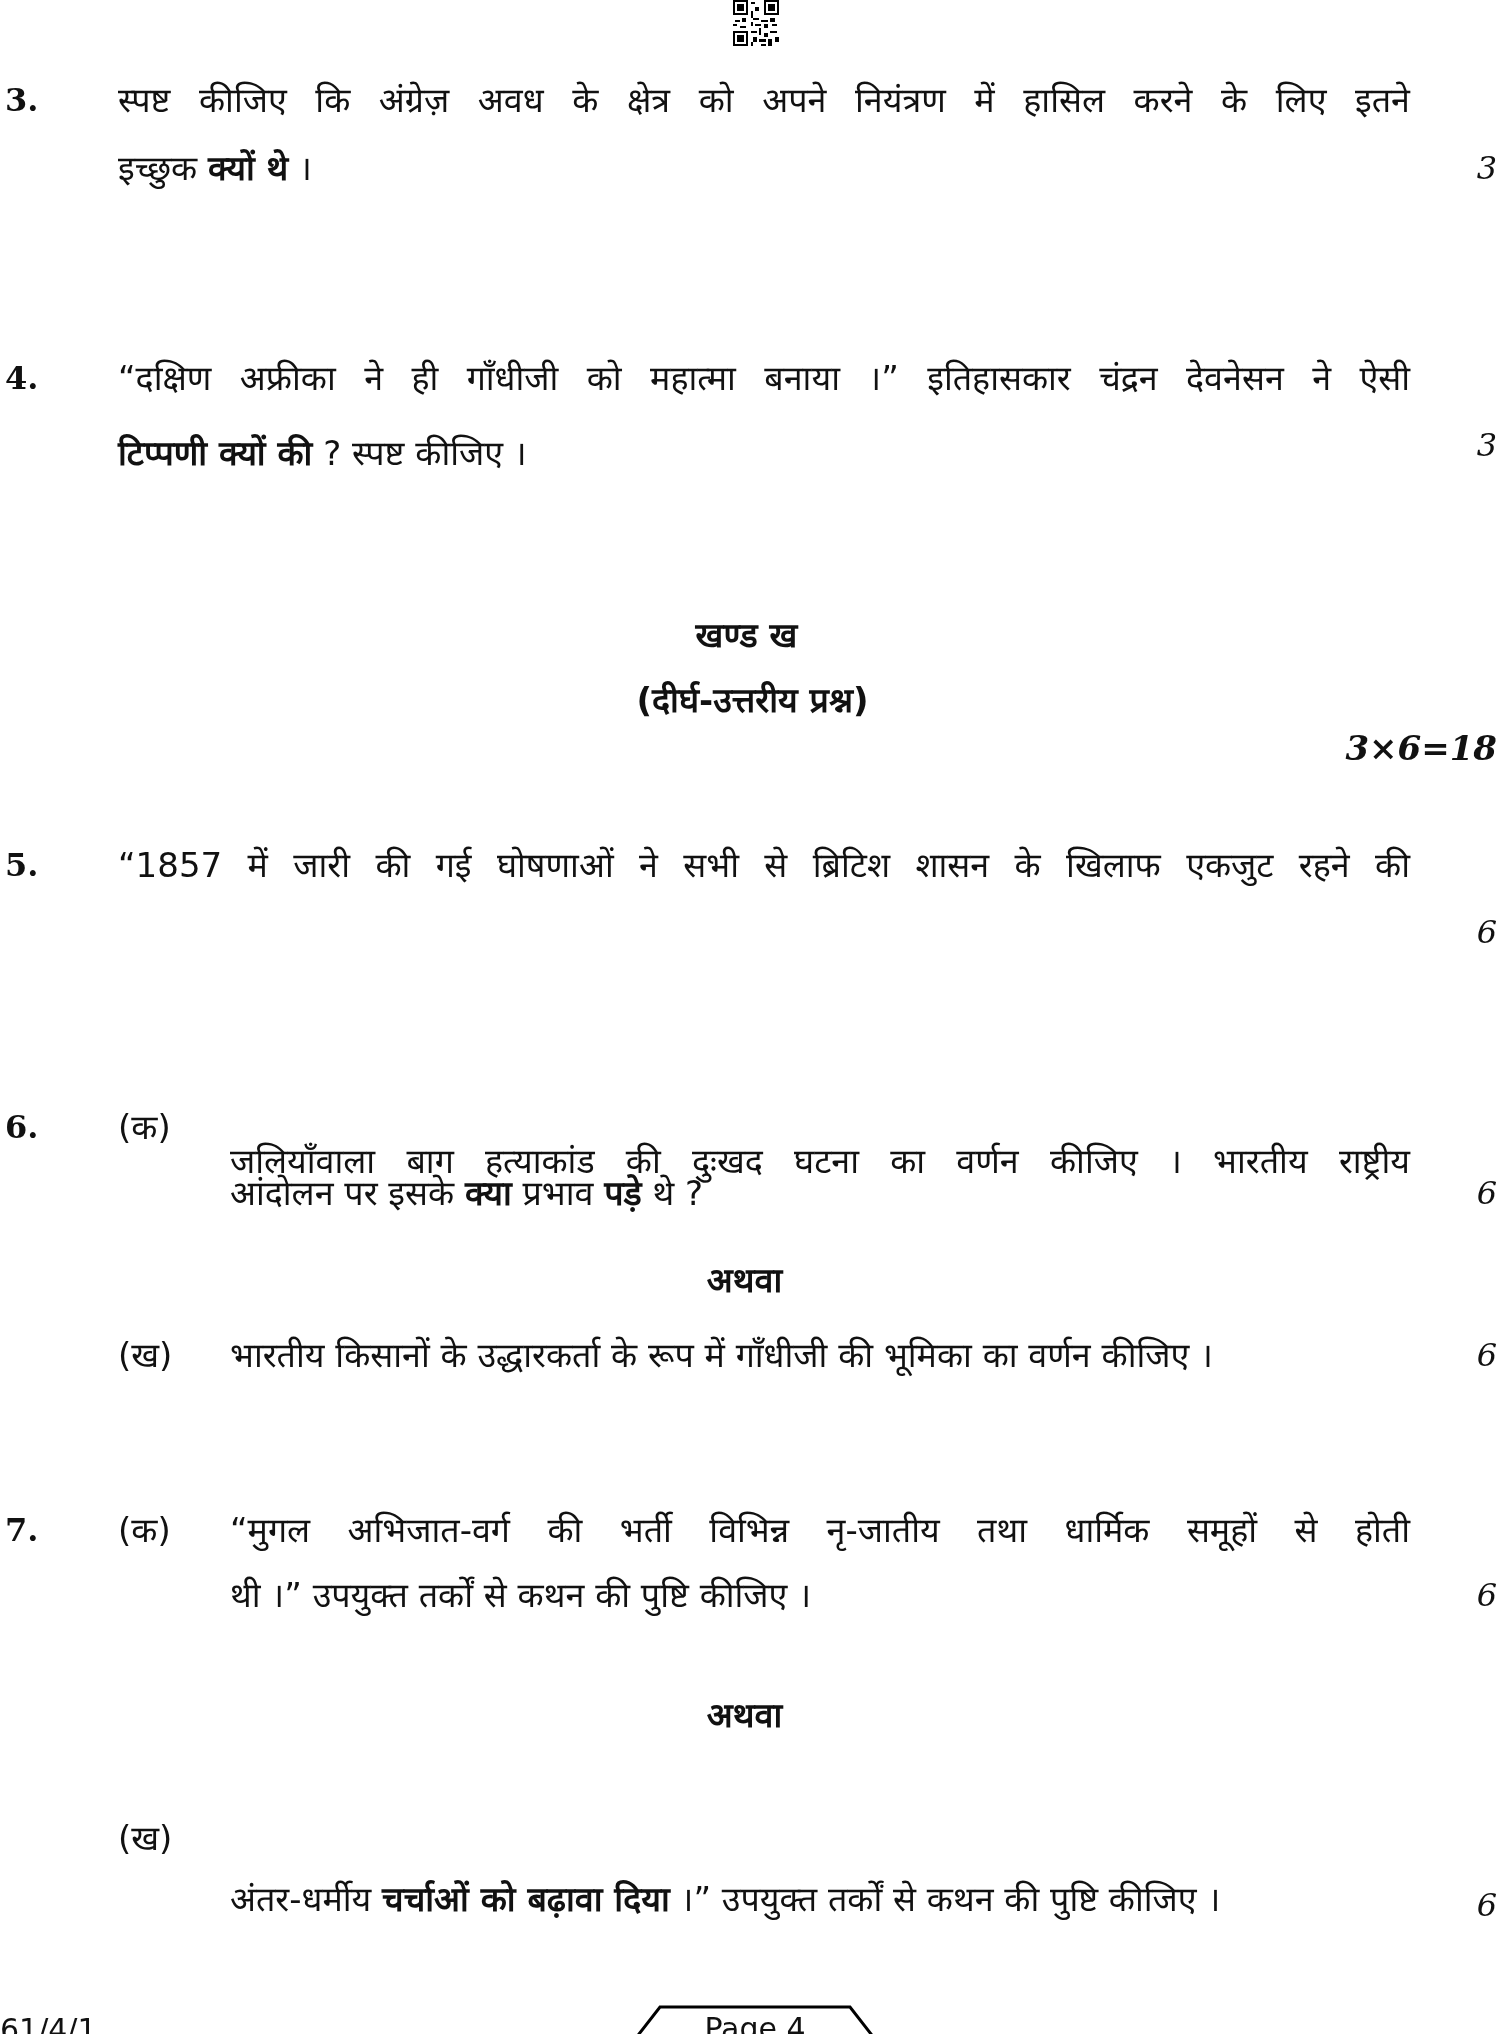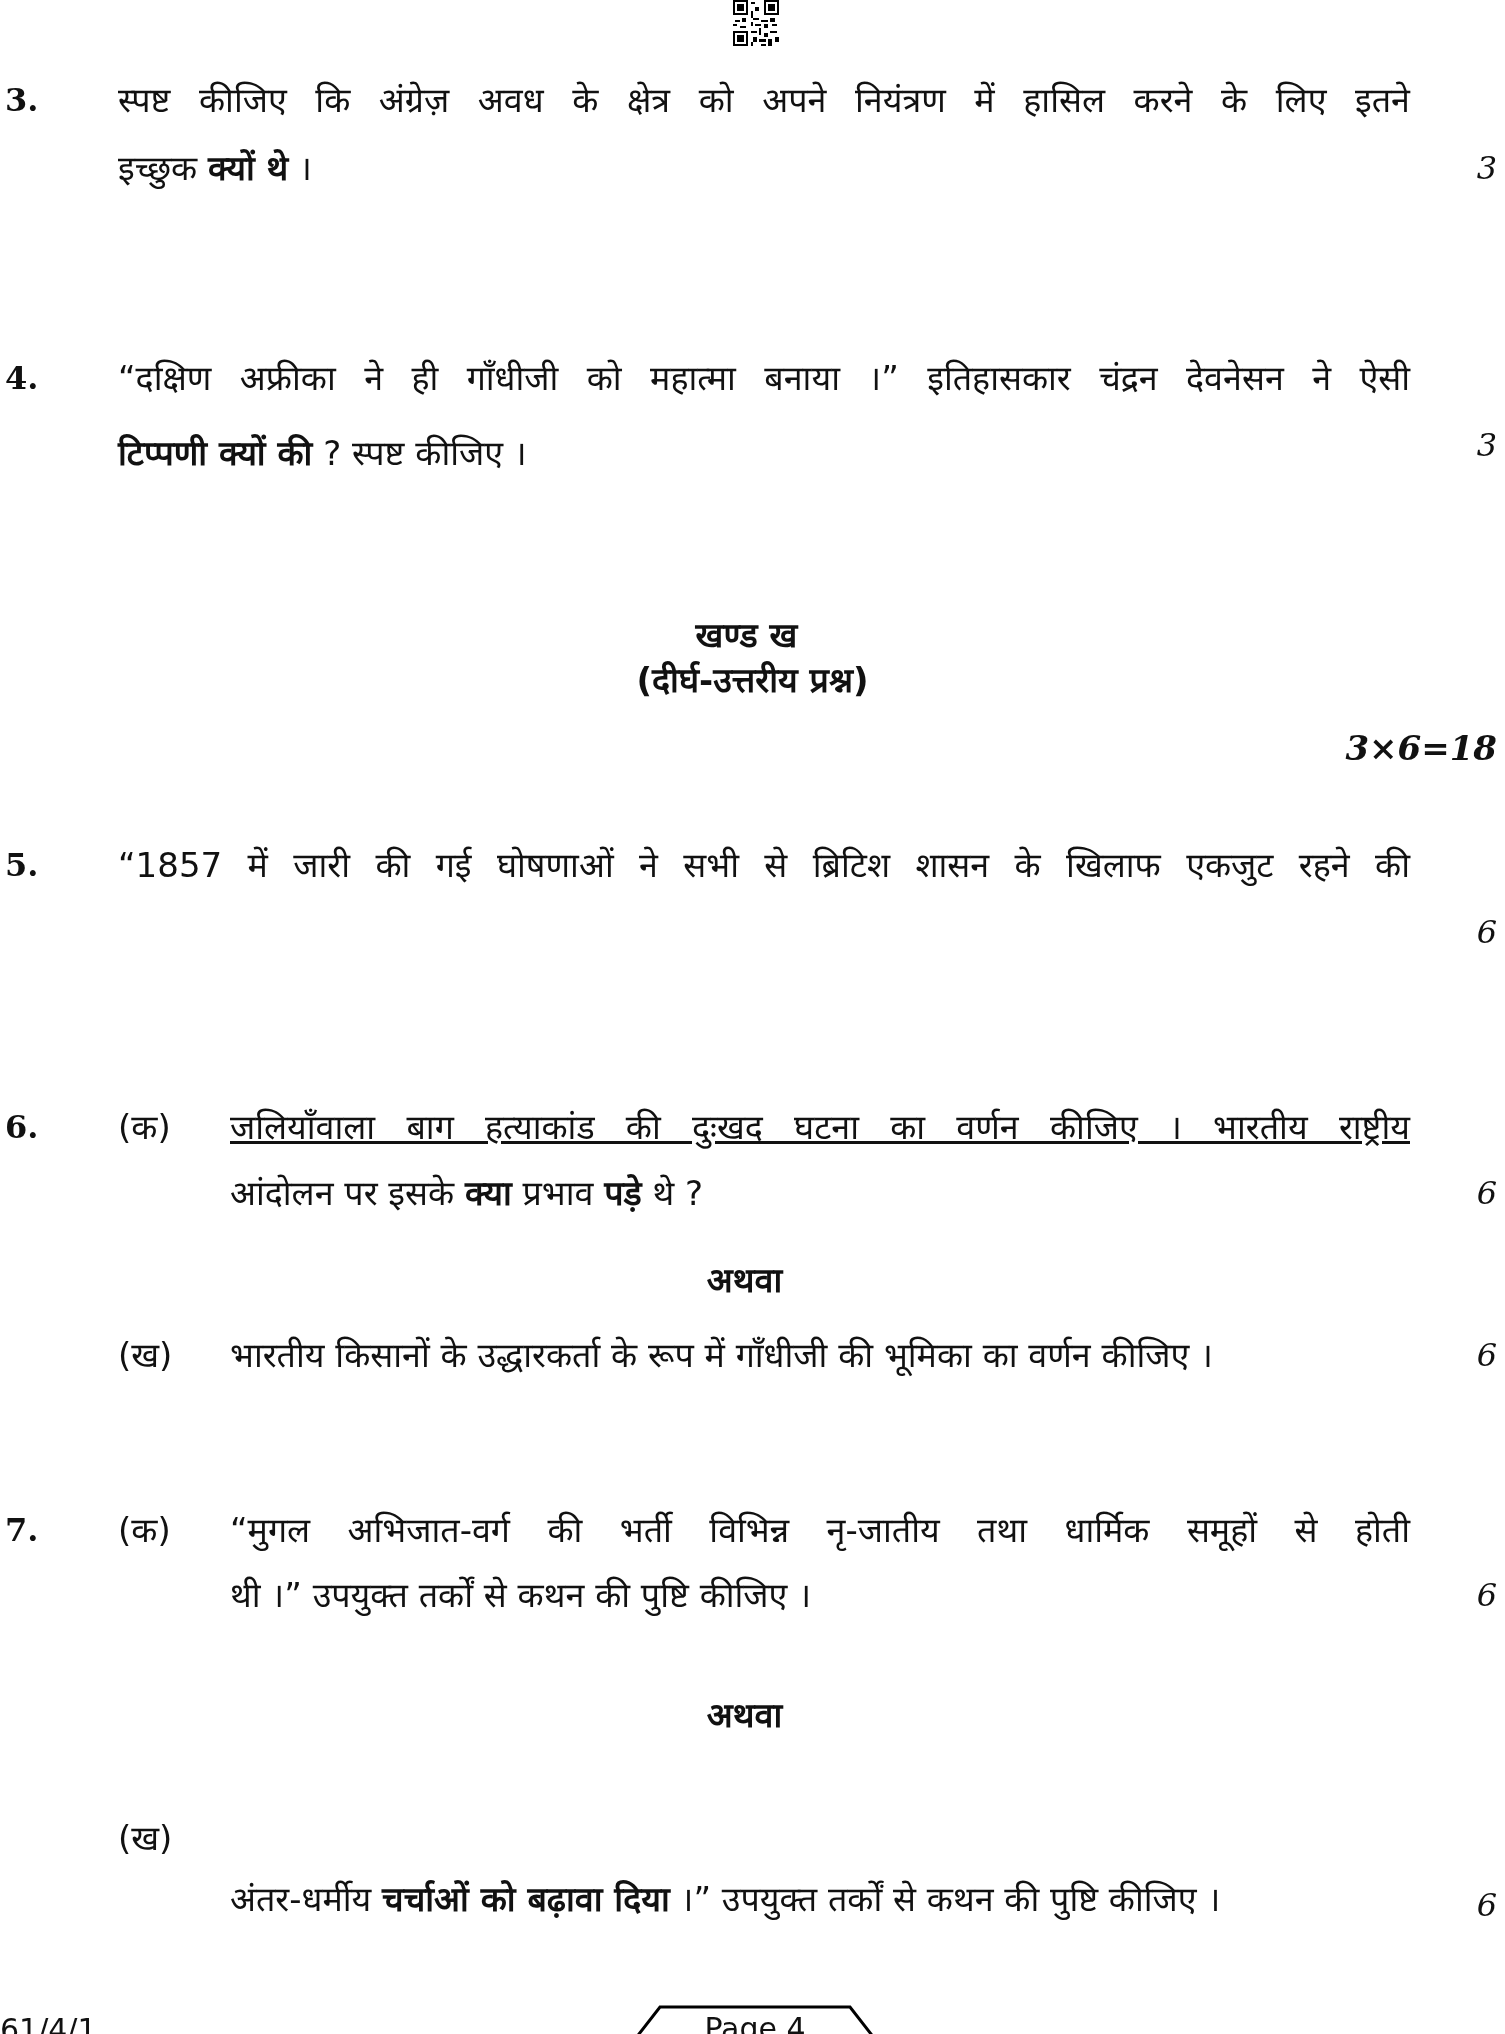--- a/index.html
+++ b/index.html
@@ -166,30 +166,30 @@
   <div class="line justify" style="left:118px; top:78px; width:1292px;">स्पष्ट कीजिए कि अंग्रेज़ अवध के क्षेत्र को अपने नियंत्रण में हासिल करने के लिए इतने</div>
   <div class="line" style="left:118px; top:146px;"><span>इच्छुक </span><span class="b">क्यों थे</span><span> ।</span></div>
   <div class="mark" style="top:146px;">3</div>
 
   <div class="qnum" style="top:356px;">4.</div>
   <div class="line justify" style="left:118px; top:356px; width:1292px;">“दक्षिण अफ्रीका ने ही गाँधीजी को महात्मा बनाया ।” इतिहासकार चंद्रन देवनेसन ने ऐसी</div>
   <div class="line" style="left:118px; top:431px;text-align:right;"><span class="b">टिप्पणी क्यों की</span><span> ? स्पष्ट कीजिए ।</span></div>
   <div class="mark" style="top:423px;">3</div>
 
   <div class="center-heading" style="top:613px; left:-6px;">खण्ड ख</div>
-  <div class="center-heading" style="top:658px; left:0px;">(दीर्घ-उत्तरीय प्रश्न)</div>
+  <div class="center-heading" style="top:678px; left:0px;">(दीर्घ-उत्तरीय प्रश्न)</div>
   <div class="total" style="top:678px;margin-top:48px;">3×6=18</div>
 
   <div class="qnum" style="top:843px;">5.</div>
   <div class="line justify" style="left:118px; top:843px; width:1292px;">“1857 में जारी की गई घोषणाओं ने सभी से ब्रिटिश शासन के खिलाफ एकजुट रहने की</div>
   <div class="mark" style="top:910px;">6</div>
 
   <div class="qnum" style="top:1105px;">6.</div>
   <div class="sub" style="top:1105px;">(क)</div>
-  <div class="line justify" style="left:230px; top:1105px; width:1180px;text-decoration:underline;">जलियाँवाला बाग हत्याकांड की दुःखद घटना का वर्णन कीजिए । भारतीय राष्ट्रीय</div>
+  <div class="line justify" style="left:230px; top:1139px; width:1180px;">जलियाँवाला बाग हत्याकांड की दुःखद घटना का वर्णन कीजिए । भारतीय राष्ट्रीय</div>
   <div class="line" style="left:230px; top:1171px;"><span>आंदोलन पर इसके </span><span class="b">क्या</span><span> प्रभाव </span><span class="b">पड़े</span><span> थे ?</span></div>
   <div class="mark" style="top:1171px;">6</div>
 
   <div class="center-heading" style="top:1258px; left:-8px;">अथवा</div>
 
   <div class="sub" style="top:1333px;">(ख)</div>
   <div class="line" style="left:230px; top:1333px;">भारतीय किसानों के उद्धारकर्ता के रूप में गाँधीजी की भूमिका का वर्णन कीजिए ।</div>
   <div class="mark" style="top:1333px;">6</div>
 
   <div class="qnum" style="top:1508px;">7.</div>

